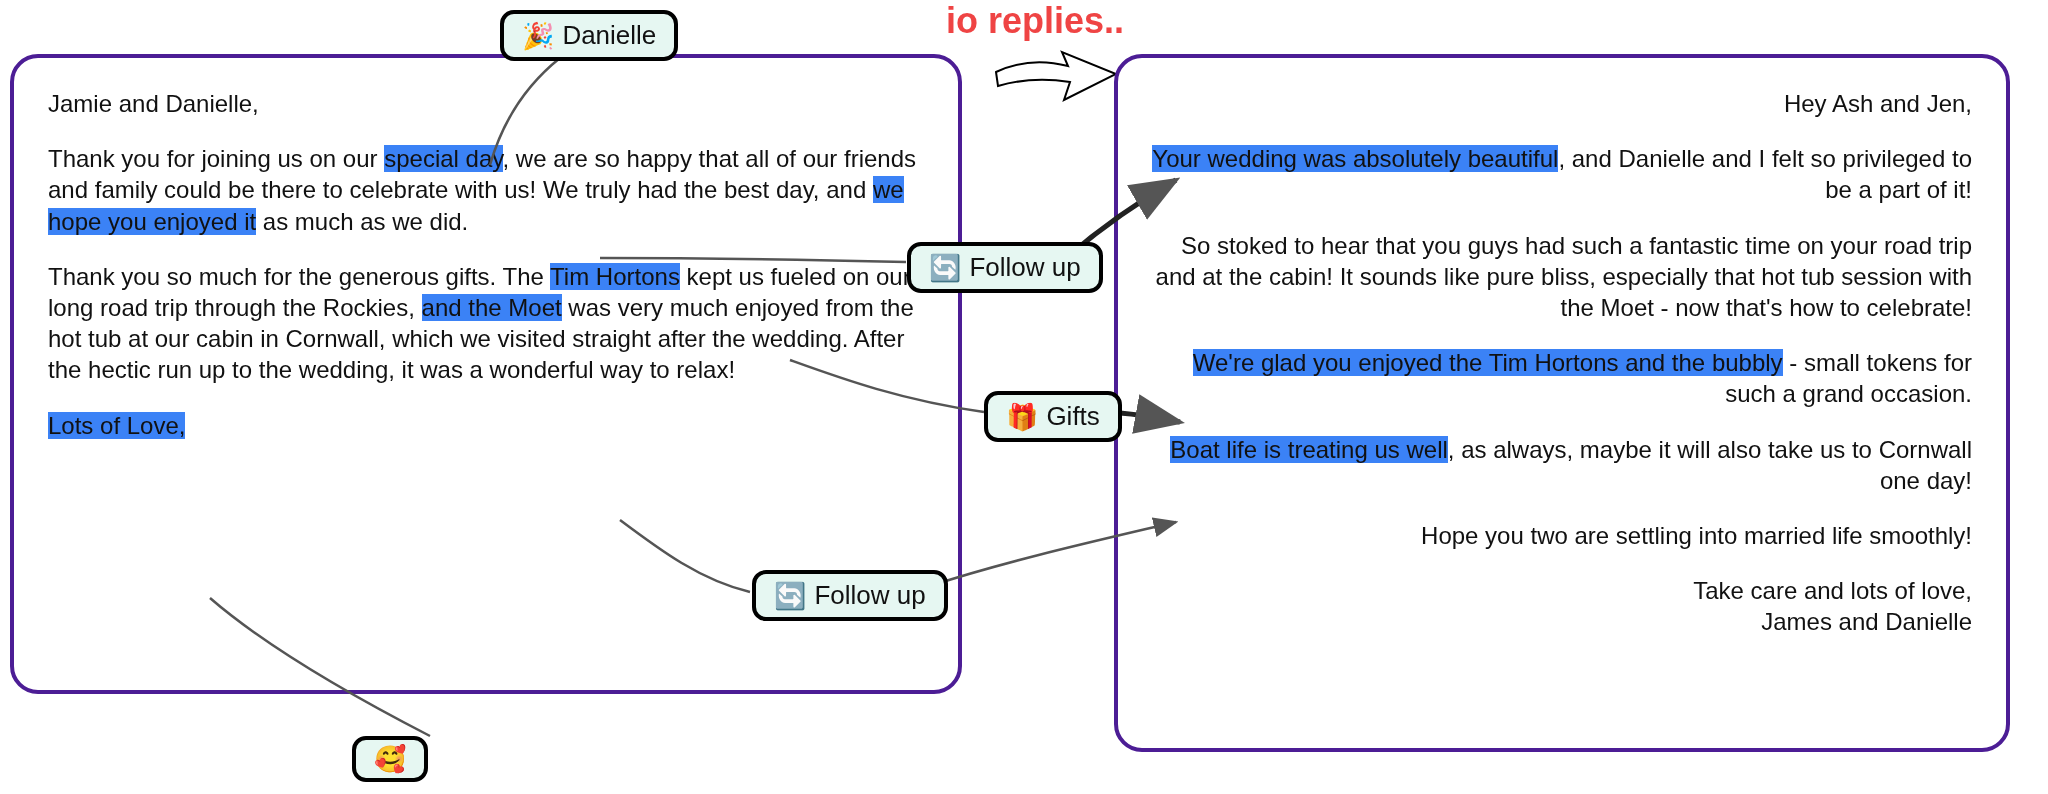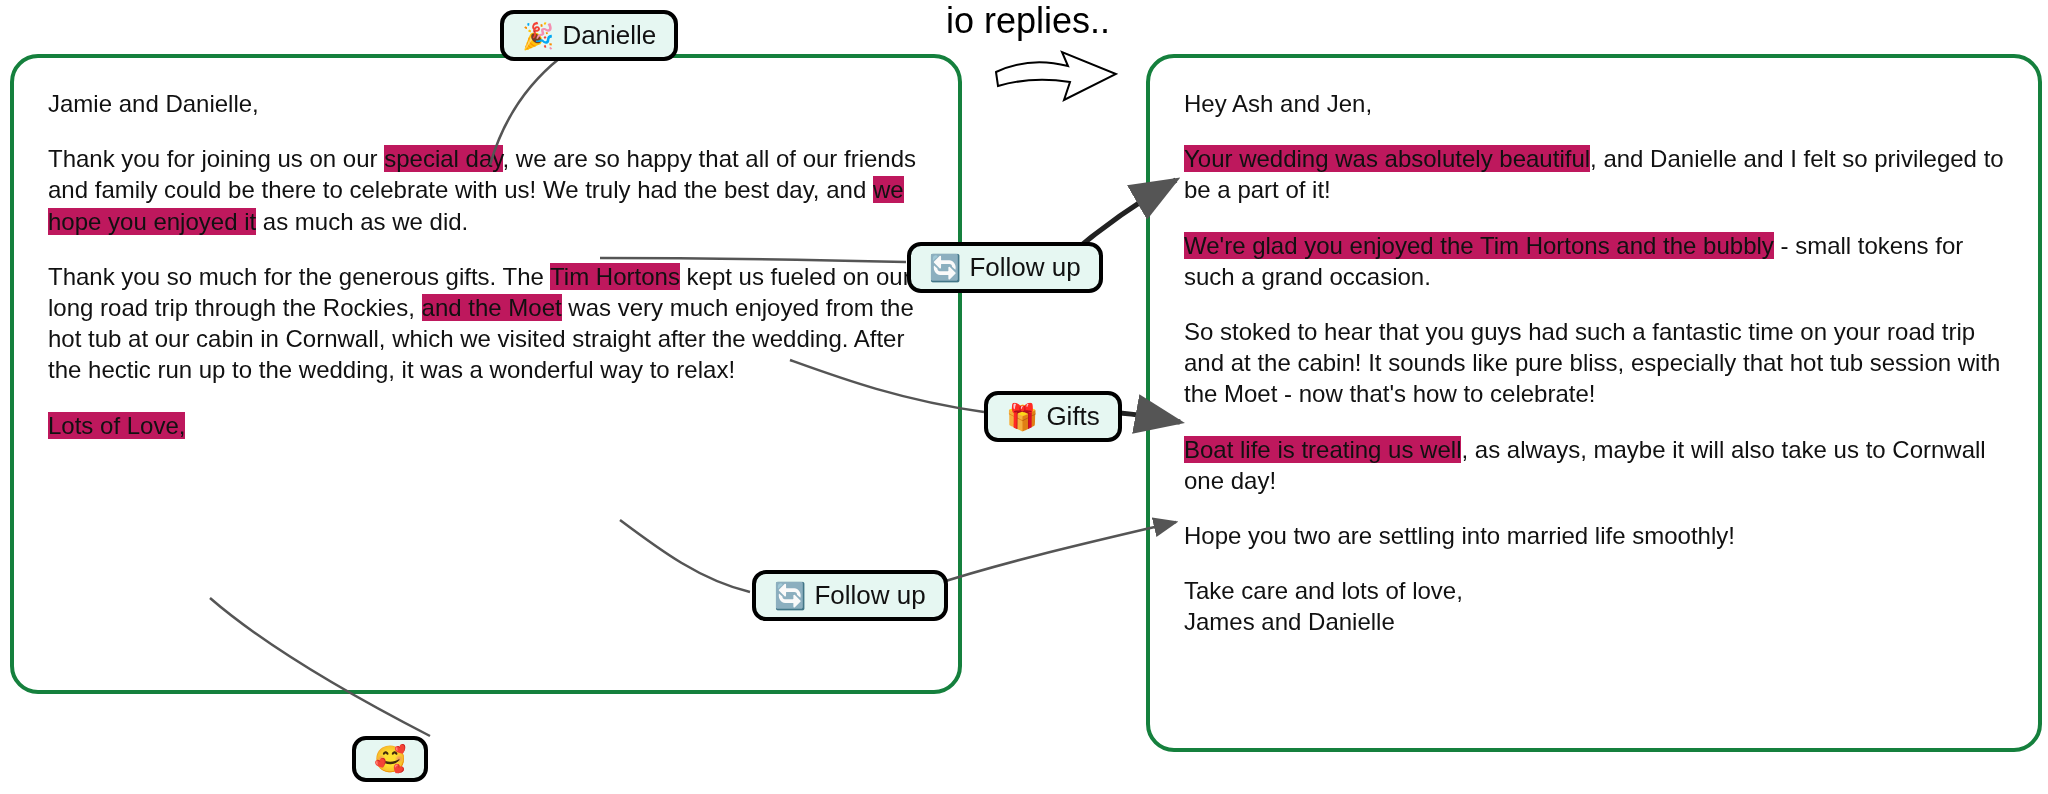--- a/index.html
+++ b/index.html
@@ -14,42 +14,43 @@
     overflow: hidden;
   }
   .canvas {
     position: relative;
     width: 2048px;
     height: 794px;
   }
   .card {
     position: absolute;
     background: #ffffff;
-    border: 4px solid #15803d;
+    border: 4px solid #4c1d95;
     border-radius: 28px;
     padding: 30px 34px;
     font-size: 24px;
     line-height: 1.3;
     color: #111;
   }
   .card-left {
     left: 10px;
     top: 54px;
     width: 952px;
     height: 640px;
   }
   .card-right {
-    left: 1146px;
+    left: 1114px;
     top: 54px;
     width: 896px;
     height: 698px;
+    text-align: right;
   }
   .para { margin: 0 0 24px 0; white-space: normal; }
   .para:last-child { margin-bottom: 0; }
-  .hl { background: #be185d; }
+  .hl { background: #3b82f6; }
   .tag {
     position: absolute;
     display: inline-flex;
     align-items: center;
     gap: 8px;
     background: #e6f7f2;
     border: 4px solid #000;
     border-radius: 14px;
     padding: 6px 18px;
     font-size: 26px;
@@ -65,22 +66,22 @@
   svg.connectors {
     position: absolute;
     left: 0; top: 0;
     width: 2048px; height: 794px;
     pointer-events: none;
   }
   .hero-text {
     position: absolute;
     left: 946px; top: 0px;
     font-size: 36px;
-    font-weight: 400;
-    color: #000000;
+    font-weight: 700;
+    color: #ef4444;
     text-shadow:
       -2px -2px 0 #fff, 2px -2px 0 #fff, -2px 2px 0 #fff, 2px 2px 0 #fff,
       0 -2px 0 #fff, 0 2px 0 #fff, -2px 0 0 #fff, 2px 0 0 #fff;
   }
   .arrow {
     position: absolute;
     left: 990px; top: 46px;
     width: 128px; height: 58px;
   }
 </style>
@@ -106,24 +107,24 @@
     <p class="para">
       <span class="hl">Lots of Love,</span>
     </p>
   </div>
 
   <div class="card card-right">
     <p class="para">Hey Ash and Jen,</p>
     <p class="para">
       <span class="hl">Your wedding was absolutely beautiful</span><span>, and Danielle and I felt so privileged to be a part of it!</span>
     </p>
+    <p class="para">So stoked to hear that you guys had such a fantastic time on your road trip and at the cabin! It sounds like pure bliss, especially that hot tub session with the Moet - now that's how to celebrate!</p>
     <p class="para">
       <span> </span><span class="hl">We're glad you enjoyed the Tim Hortons and the bubbly</span><span> - small tokens for such a grand occasion.</span>
     </p>
-    <p class="para">So stoked to hear that you guys had such a fantastic time on your road trip and at the cabin! It sounds like pure bliss, especially that hot tub session with the Moet - now that's how to celebrate!</p>
     <p class="para">
       <span class="hl">Boat life is treating us well</span><span>, as always, maybe it will also take us to Cornwall one day!</span>
     </p>
     <p class="para">Hope you two are settling into married life smoothly!</p>
     <p class="para" style="margin-bottom:4px">
       <span>Take care and lots of love,</span><br>
       <span>James and Danielle</span>
     </p>
   </div>
 

